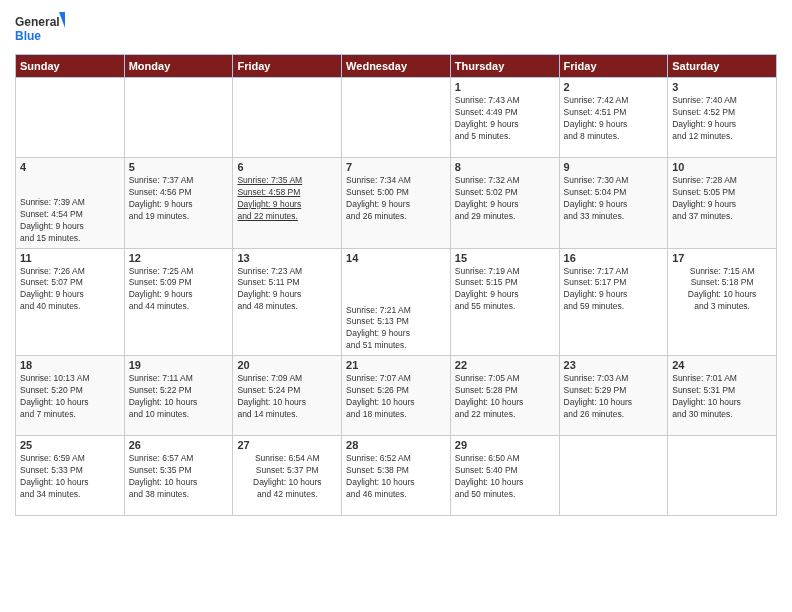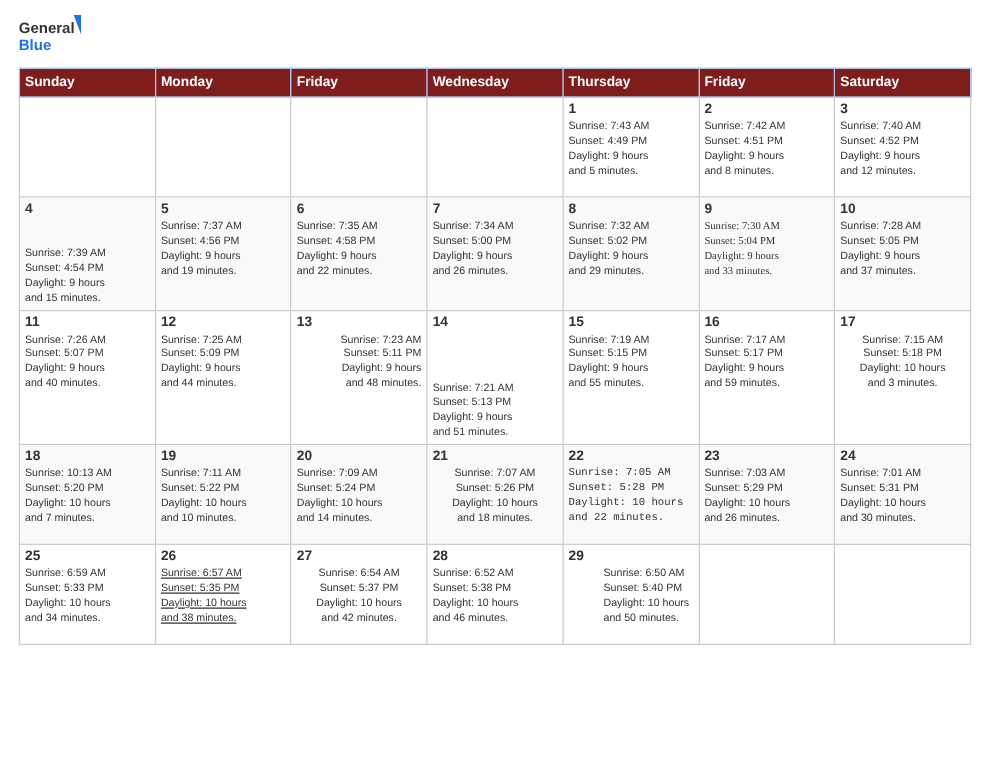--- a/index.html
+++ b/index.html
@@ -147,42 +147,42 @@
           </td>
           <td>
             <div class="day-number">5</div>
             <div class="day-info" style="white-space: pre-line;">Sunrise: 7:37 AM
 Sunset: 4:56 PM
 Daylight: 9 hours
 and 19 minutes.</div>
           </td>
           <td>
             <div class="day-number">6</div>
-            <div class="day-info" style="white-space: pre-line;">Sunrise: 7:35 AM
+            <div class="day-info" style="white-space: pre-line; text-decoration: underline;">Sunrise: 7:35 AM
 Sunset: 4:58 PM
 Daylight: 9 hours
 and 22 minutes.</div>
           </td>
           <td>
             <div class="day-number">7</div>
             <div class="day-info" style="white-space: pre-line;">Sunrise: 7:34 AM
 Sunset: 5:00 PM
 Daylight: 9 hours
 and 26 minutes.</div>
           </td>
           <td>
             <div class="day-number">8</div>
             <div class="day-info" style="white-space: pre-line;">Sunrise: 7:32 AM
 Sunset: 5:02 PM
 Daylight: 9 hours
 and 29 minutes.</div>
           </td>
           <td>
             <div class="day-number">9</div>
-            <div class="day-info" style="white-space: pre-line; font-family: Liberation Serif, serif;">Sunrise: 7:30 AM
+            <div class="day-info" style="white-space: pre-line;">Sunrise: 7:30 AM
 Sunset: 5:04 PM
 Daylight: 9 hours
 and 33 minutes.</div>
           </td>
           <td>
             <div class="day-number">10</div>
             <div class="day-info" style="white-space: pre-line;">Sunrise: 7:28 AM
 Sunset: 5:05 PM
 Daylight: 9 hours
 and 37 minutes.</div>
@@ -198,21 +198,21 @@
           </td>
           <td>
             <div class="day-number">12</div>
             <div class="day-info" style="white-space: pre-line;">Sunrise: 7:25 AM
 Sunset: 5:09 PM
 Daylight: 9 hours
 and 44 minutes.</div>
           </td>
           <td>
             <div class="day-number">13</div>
-            <div class="day-info" style="white-space: pre-line; text-align: right;">Sunrise: 7:23 AM
+            <div class="day-info" style="white-space: pre-line;">Sunrise: 7:23 AM
 Sunset: 5:11 PM
 Daylight: 9 hours
 and 48 minutes.</div>
           </td>
           <td>
             <div class="day-number">14</div>
             <div class="day-info" style="white-space: pre-line; margin-top: 41px;">Sunrise: 7:21 AM
 Sunset: 5:13 PM
 Daylight: 9 hours
 and 51 minutes.</div>
@@ -256,28 +256,28 @@
           </td>
           <td>
             <div class="day-number">20</div>
             <div class="day-info" style="white-space: pre-line;">Sunrise: 7:09 AM
 Sunset: 5:24 PM
 Daylight: 10 hours
 and 14 minutes.</div>
           </td>
           <td>
             <div class="day-number">21</div>
-            <div class="day-info" style="white-space: pre-line; text-align: center;">Sunrise: 7:07 AM
+            <div class="day-info" style="white-space: pre-line;">Sunrise: 7:07 AM
 Sunset: 5:26 PM
 Daylight: 10 hours
 and 18 minutes.</div>
           </td>
           <td>
             <div class="day-number">22</div>
-            <div class="day-info" style="white-space: pre-line; font-family: Liberation Mono, monospace;">Sunrise: 7:05 AM
+            <div class="day-info" style="white-space: pre-line;">Sunrise: 7:05 AM
 Sunset: 5:28 PM
 Daylight: 10 hours
 and 22 minutes.</div>
           </td>
           <td>
             <div class="day-number">23</div>
             <div class="day-info" style="white-space: pre-line;">Sunrise: 7:03 AM
 Sunset: 5:29 PM
 Daylight: 10 hours
 and 26 minutes.</div>
@@ -293,42 +293,42 @@
         <tr>
           <td>
             <div class="day-number">25</div>
             <div class="day-info" style="white-space: pre-line;">Sunrise: 6:59 AM
 Sunset: 5:33 PM
 Daylight: 10 hours
 and 34 minutes.</div>
           </td>
           <td>
             <div class="day-number">26</div>
-            <div class="day-info" style="white-space: pre-line; text-decoration: underline;">Sunrise: 6:57 AM
+            <div class="day-info" style="white-space: pre-line;">Sunrise: 6:57 AM
 Sunset: 5:35 PM
 Daylight: 10 hours
 and 38 minutes.</div>
           </td>
           <td>
             <div class="day-number">27</div>
             <div class="day-info" style="white-space: pre-line; text-align: center;">Sunrise: 6:54 AM
 Sunset: 5:37 PM
 Daylight: 10 hours
 and 42 minutes.</div>
           </td>
           <td>
             <div class="day-number">28</div>
             <div class="day-info" style="white-space: pre-line;">Sunrise: 6:52 AM
 Sunset: 5:38 PM
 Daylight: 10 hours
 and 46 minutes.</div>
           </td>
           <td>
             <div class="day-number">29</div>
-            <div class="day-info" style="white-space: pre-line; margin-left: 28px;">Sunrise: 6:50 AM
+            <div class="day-info" style="white-space: pre-line;">Sunrise: 6:50 AM
 Sunset: 5:40 PM
 Daylight: 10 hours
 and 50 minutes.</div>
           </td>
           <td class="empty-cell"></td>
           <td class="empty-cell"></td>
         </tr>
       </tbody>
   </table>
 </div>

